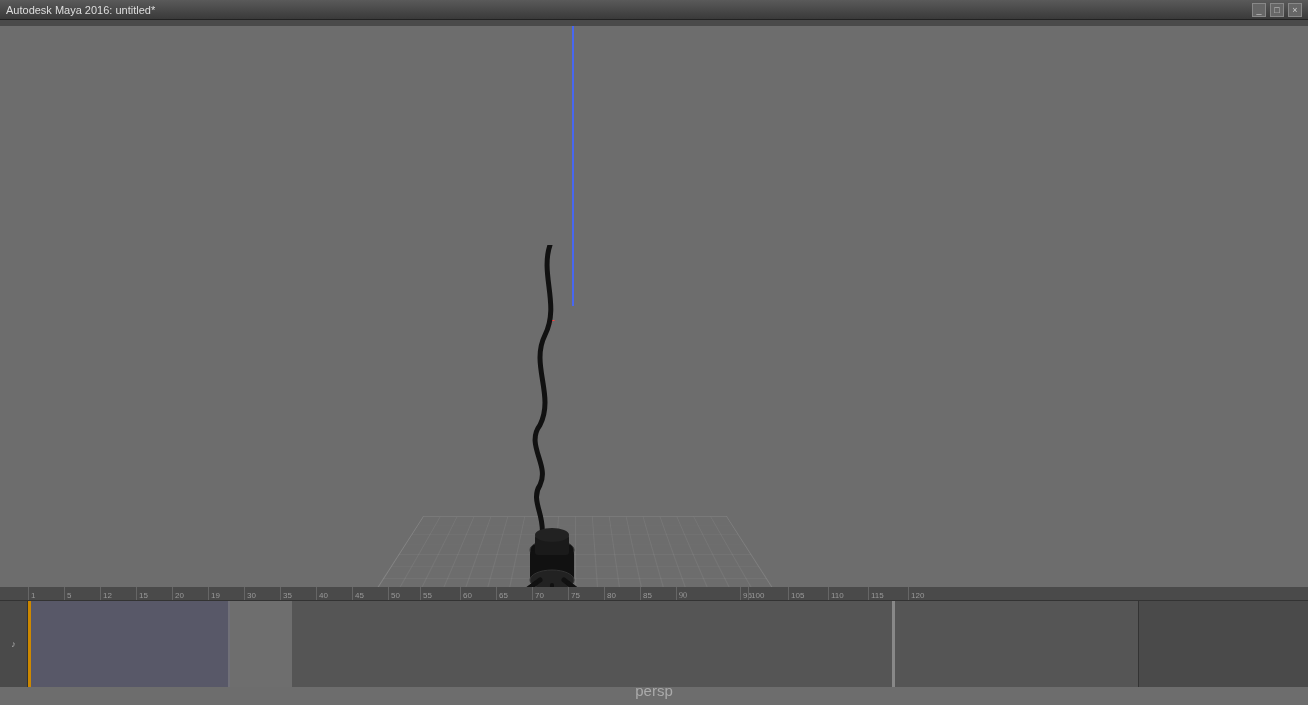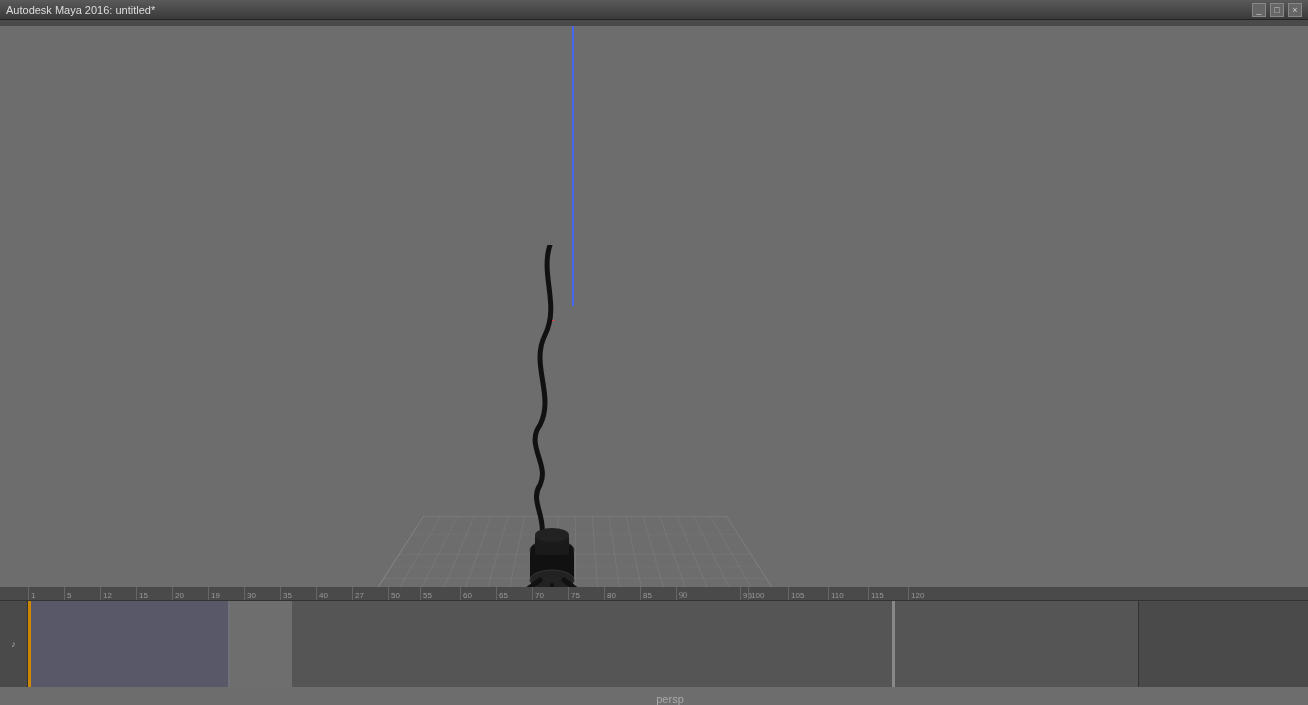--- a/index.html
+++ b/index.html
@@ -162,26 +162,25 @@
       position: absolute;
       left: 547px;
       top: 286px;
       color: #ff4444;
       font-size: 14px;
     }
 
     
     #persp-label {
       position: absolute;
-      bottom: 0;
+      bottom: 6px;
       left: 50%;
       transform: translateX(-50%);
-      font-size: 11px;
+      font-size: 15px;
       color: #aaa;
-      margin-left: 16px;
     }
 
     
     #origin {
       position: absolute;
       bottom: 72px;
       left: 42px;
     }
 
     
@@ -627,21 +626,21 @@
 
       <span style="position:absolute;left:0px;" class="ruler-tick">1</span>
       <span style="position:absolute;left:36px;" class="ruler-tick">5</span>
       <span style="position:absolute;left:72px;" class="ruler-tick">12</span>
       <span style="position:absolute;left:108px;" class="ruler-tick">15</span>
       <span style="position:absolute;left:144px;" class="ruler-tick">20</span>
       <span style="position:absolute;left:180px;" class="ruler-tick">19</span>
       <span style="position:absolute;left:216px;" class="ruler-tick">30</span>
       <span style="position:absolute;left:252px;" class="ruler-tick">35</span>
       <span style="position:absolute;left:288px;" class="ruler-tick">40</span>
-      <span style="position:absolute;left:324px;" class="ruler-tick">27</span>
+      <span style="position:absolute;left:324px;" class="ruler-tick">45</span>
       <span style="position:absolute;left:360px;" class="ruler-tick">50</span>
       <span style="position:absolute;left:392px;" class="ruler-tick">55</span>
       <span style="position:absolute;left:432px;" class="ruler-tick">60</span>
       <span style="position:absolute;left:468px;" class="ruler-tick">65</span>
       <span style="position:absolute;left:504px;" class="ruler-tick">70</span>
       <span style="position:absolute;left:540px;" class="ruler-tick">75</span>
       <span style="position:absolute;left:576px;" class="ruler-tick">80</span>
       <span style="position:absolute;left:612px;" class="ruler-tick">85</span>
       <span style="position:absolute;left:648px;font-family:Liberation Serif, serif;" class="ruler-tick">90</span>
       <span style="position:absolute;left:712px;" class="ruler-tick">95</span>

